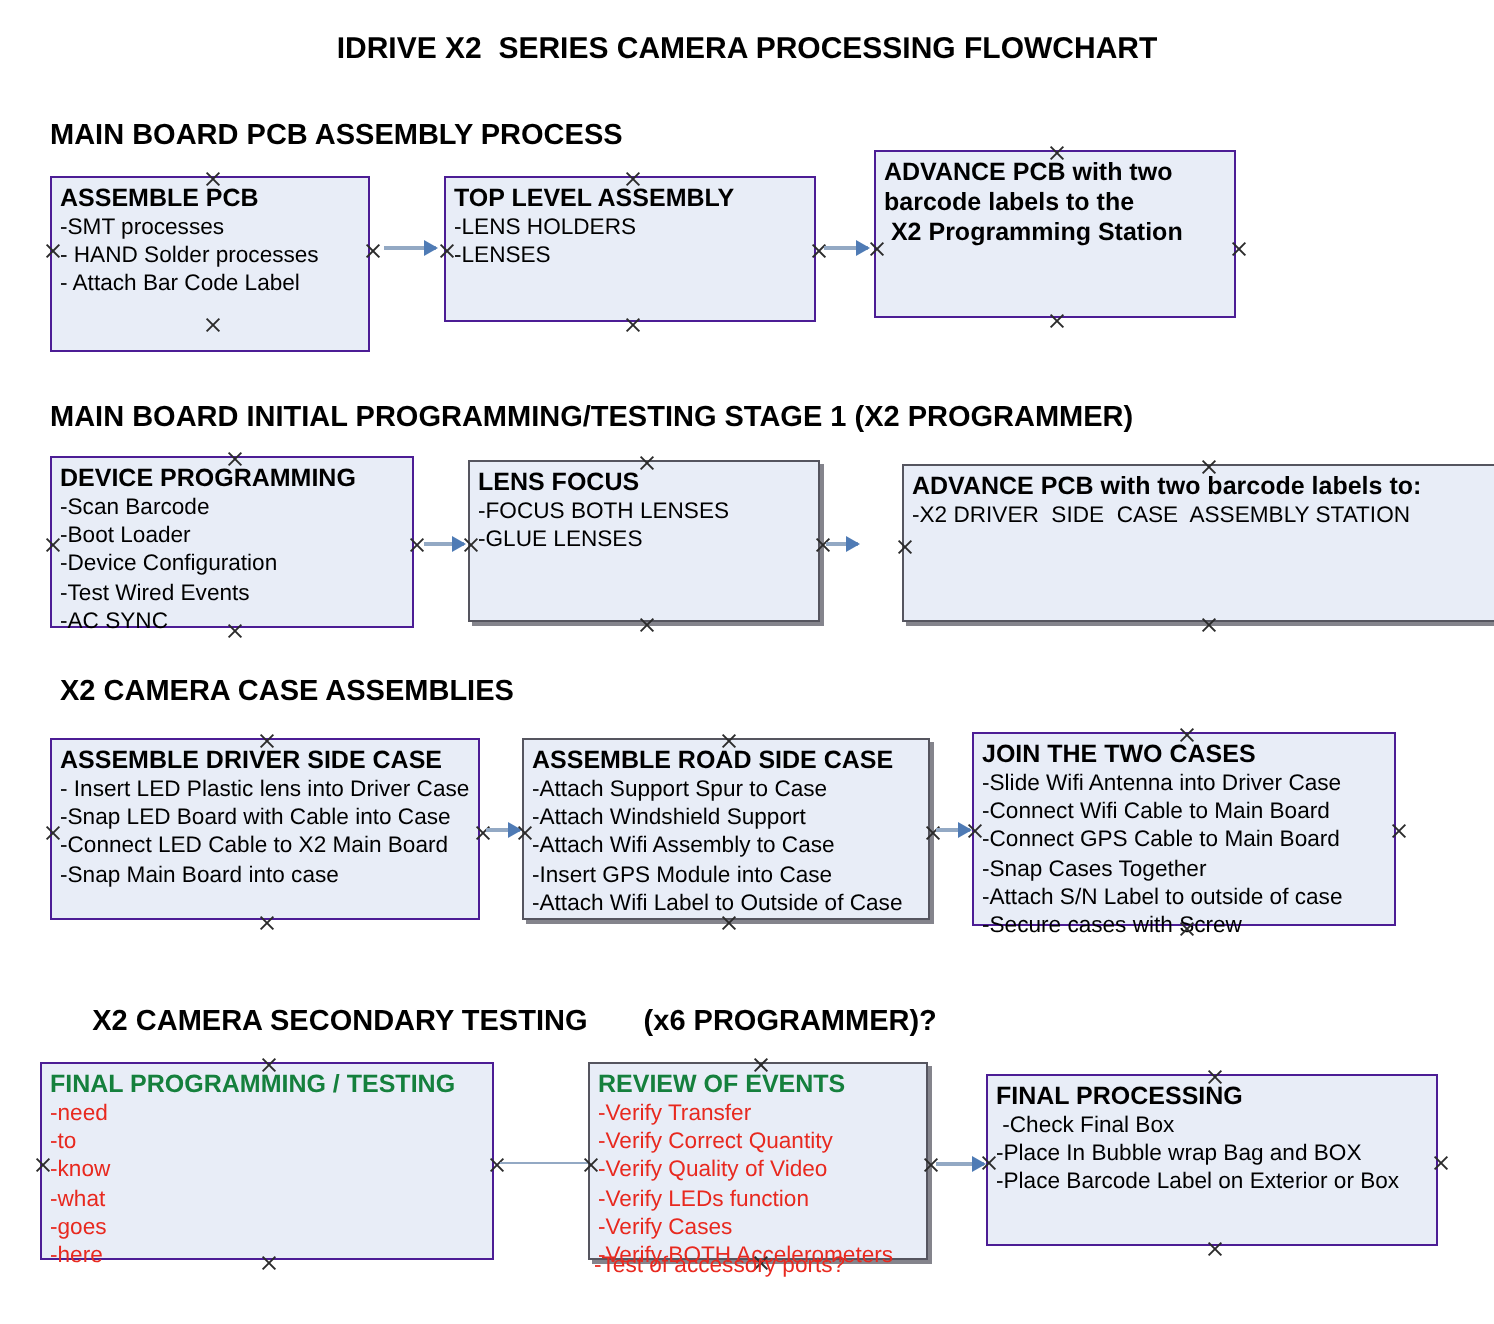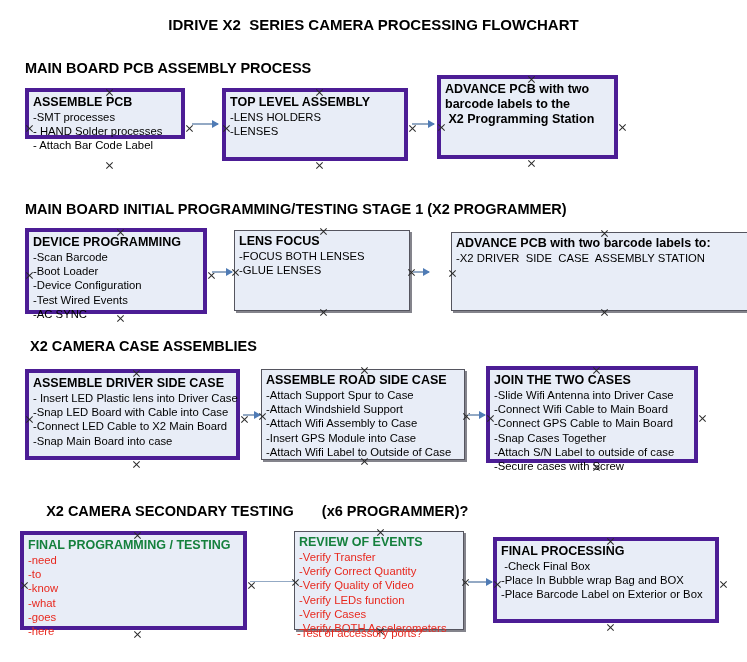--- a/index.html
+++ b/index.html
@@ -42,21 +42,21 @@
   }
   .section-head .accent {
     color: #000000;
     margin-left: 20px;
   }
 
   .node {
     position: absolute;
     box-sizing: border-box;
     background: #e8edf7;
-    border: 4px solid #4c1d95;
+    border: 1px solid #4c1d95;
     padding: 3px 4px 2px 4px;
     overflow: visible;
   }
   .node.shadowed {
     box-shadow: 2px 2px 0 0 rgba(110,110,120,0.85);
     border: 1px solid #55555f;
   }
   .node .node-title {
     font-size: 12.5px;
     font-weight: bold;
@@ -127,21 +127,21 @@
 </style>
 </head>
 <body>
 
 <div id="canvas">
 
   <div class="title">IDRIVE X2  SERIES CAMERA PROCESSING FLOWCHART</div>
 
   <div class="section-head" style="left:25px; top:60px;">MAIN BOARD PCB ASSEMBLY PROCESS</div>
 
-  <div class="node" style="left:25px; top:88px; width:160px; height:51px;">
+  <div class="node" style="left:25px; top:88px; width:160px; height:88px;">
     <div class="node-title">ASSEMBLE PCB</div>
     <div class="node-line">-SMT processes</div>
     <div class="node-line">- HAND Solder processes</div>
     <div class="node-line">- Attach Bar Code Label</div>
     <div class="handle" style="left:80px; top:0px;"></div>
     <div class="handle" style="left:80px; top:73px;"></div>
     <div class="handle" style="left:0px; top:36px;"></div>
     <div class="handle" style="left:160px; top:36px;"></div>
   </div>
 

